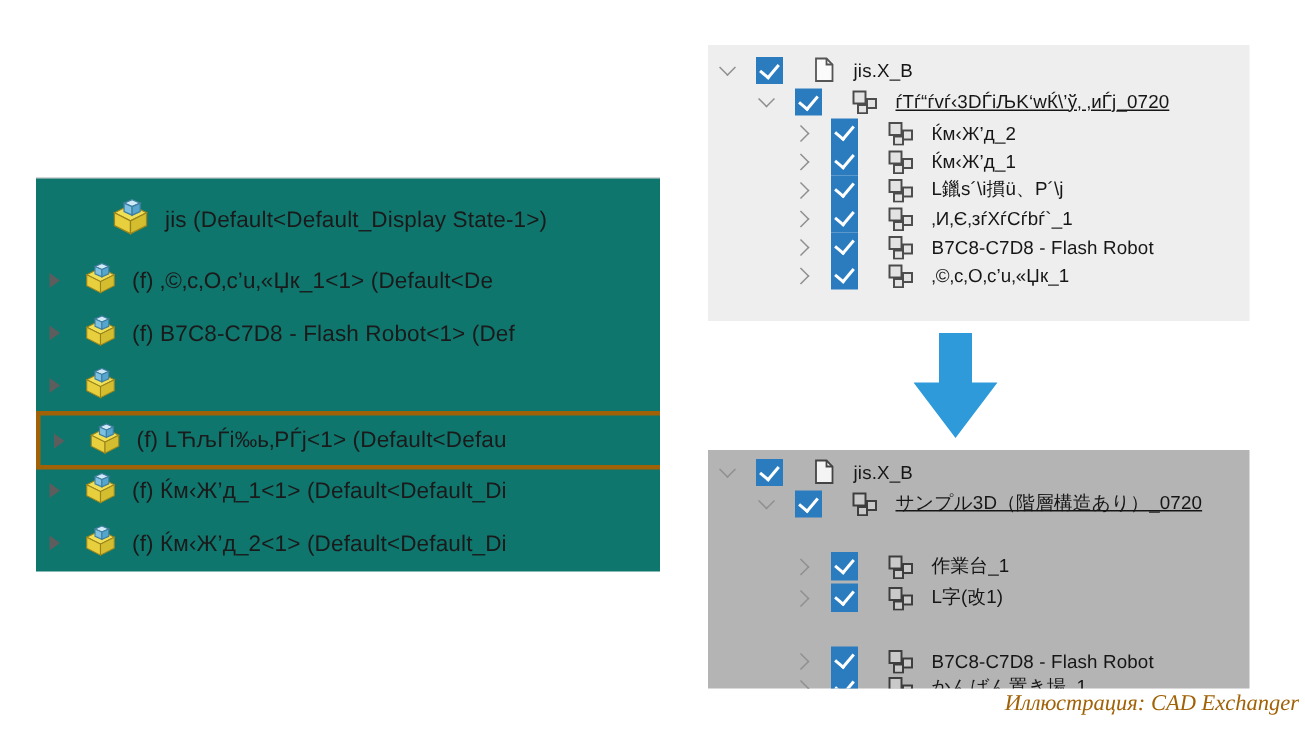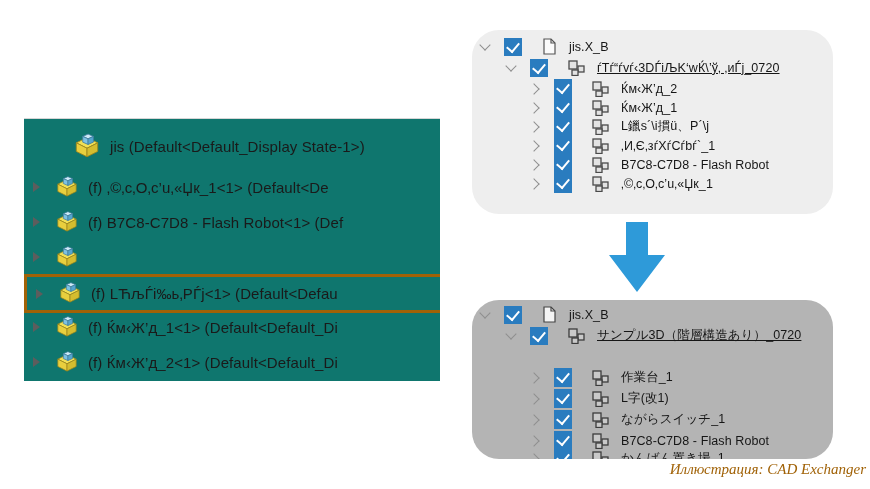--- a/index.html
+++ b/index.html
@@ -12,21 +12,21 @@
   .lrow{position:absolute;left:0;width:100%;height:34px;display:flex;align-items:center;
         white-space:nowrap;overflow:hidden;font-size:15px;}
   .lrow .tri{flex:none;margin-left:9px;width:0;height:0;border-top:5px solid transparent;
              border-bottom:5px solid transparent;border-left:7px solid #5d5d5d;}
   .lrow .sw-icon{flex:none;margin-left:14px;}
   .lrow .llabel{margin-left:8px;letter-spacing:.1px;}
   .lrow.root .sw-icon{margin-left:48px;}
   .lrow.selected{border:3px solid #a16207;height:33px;}
 
   
-  .rpanel{position:absolute;left:472px;width:361px;overflow:hidden;border-radius:27px;}
+  .rpanel{position:absolute;left:472px;width:361px;overflow:hidden;}
   #right-top{top:30px;height:184px;background:#eeeeee;}
   #right-bottom{top:300px;height:159px;background:#b4b4b4;}
   .trow{position:absolute;height:19px;display:flex;align-items:center;white-space:nowrap;font-size:12.5px;color:#161616;}
   .trow.l0{left:6px;}  .trow.l1{left:32px;text-decoration:underline;}  .trow.l2{left:56px;}
   .chev{flex:none;width:16px;height:16px;position:relative;margin-right:10px;}
   .chev::before{content:"";position:absolute;width:7px;height:7px;
                 border-right:1.6px solid #8f8f8f;border-bottom:1.6px solid #8f8f8f;}
   .chev.down::before{left:3px;top:2px;transform:rotate(45deg);}
   .chev.right::before{left:2px;top:4px;transform:rotate(-45deg);}
   .cb{flex:none;width:18px;height:18px;background:#2a7cbf;position:relative;margin-right:20px;}
@@ -285,32 +285,20 @@
       <span class="cb tall"></span>
       <span class="node-icon">
           <svg width="17" height="16" viewBox="0 0 17 16">
             <rect x="1" y="1" width="8" height="8" fill="#c9c9c9" stroke="#3c3c3c" stroke-width="1.3"></rect>
             <rect x="10" y="6" width="6" height="6" fill="#c9c9c9" stroke="#3c3c3c" stroke-width="1.3"></rect>
             <rect x="4" y="10" width="6" height="5.5" fill="#c9c9c9" stroke="#3c3c3c" stroke-width="1.3"></rect>
           </svg>
         </span>
       <span class="tlabel">L字(改1)</span>
     </div>
-    <div class="trow l2" style="top:110px">
-      <span class="chev right"></span>
-      <span class="cb tall"></span>
-      <span class="node-icon">
-          <svg width="17" height="16" viewBox="0 0 17 16">
-            <rect x="1" y="1" width="8" height="8" fill="#c9c9c9" stroke="#3c3c3c" stroke-width="1.3"></rect>
-            <rect x="10" y="6" width="6" height="6" fill="#c9c9c9" stroke="#3c3c3c" stroke-width="1.3"></rect>
-            <rect x="4" y="10" width="6" height="5.5" fill="#c9c9c9" stroke="#3c3c3c" stroke-width="1.3"></rect>
-          </svg>
-        </span>
-      <span class="tlabel">ながらスイッチ_1</span>
-    </div>
     <div class="trow l2" style="top:131px">
       <span class="chev right"></span>
       <span class="cb tall"></span>
       <span class="node-icon">
           <svg width="17" height="16" viewBox="0 0 17 16">
             <rect x="1" y="1" width="8" height="8" fill="#c9c9c9" stroke="#3c3c3c" stroke-width="1.3"></rect>
             <rect x="10" y="6" width="6" height="6" fill="#c9c9c9" stroke="#3c3c3c" stroke-width="1.3"></rect>
             <rect x="4" y="10" width="6" height="5.5" fill="#c9c9c9" stroke="#3c3c3c" stroke-width="1.3"></rect>
           </svg>
         </span>

